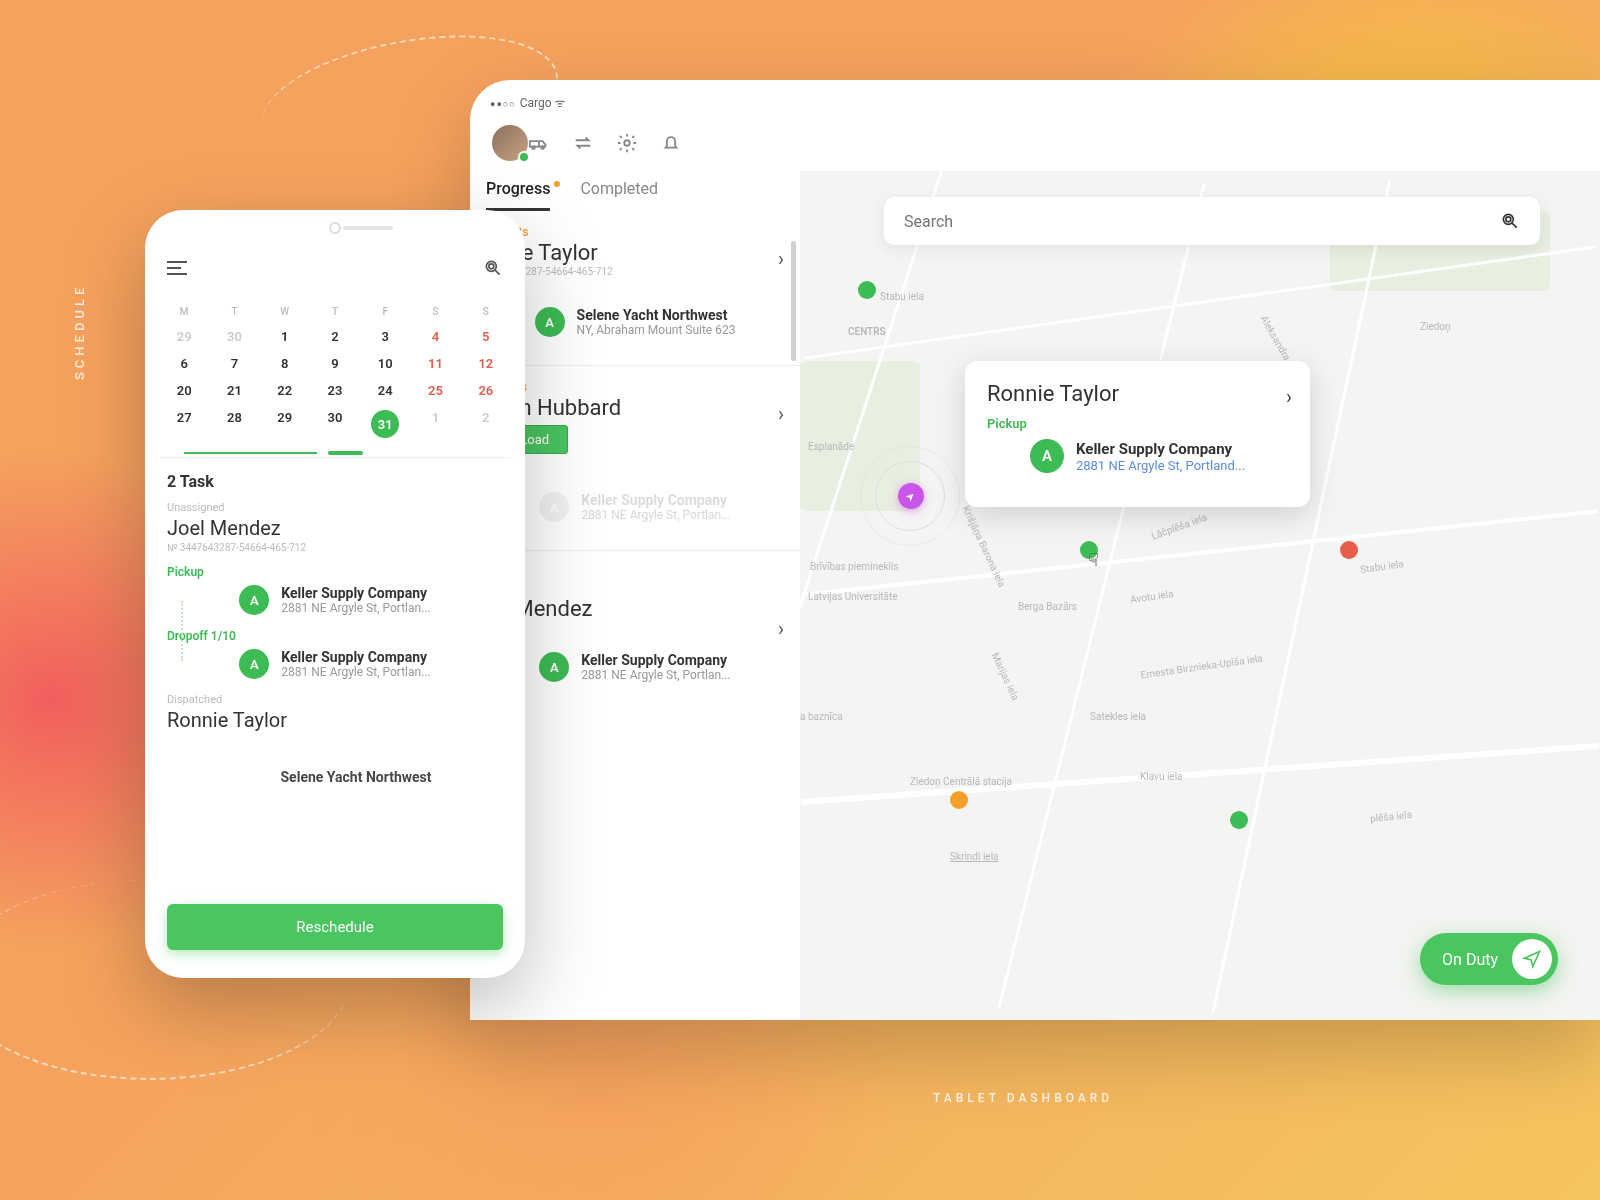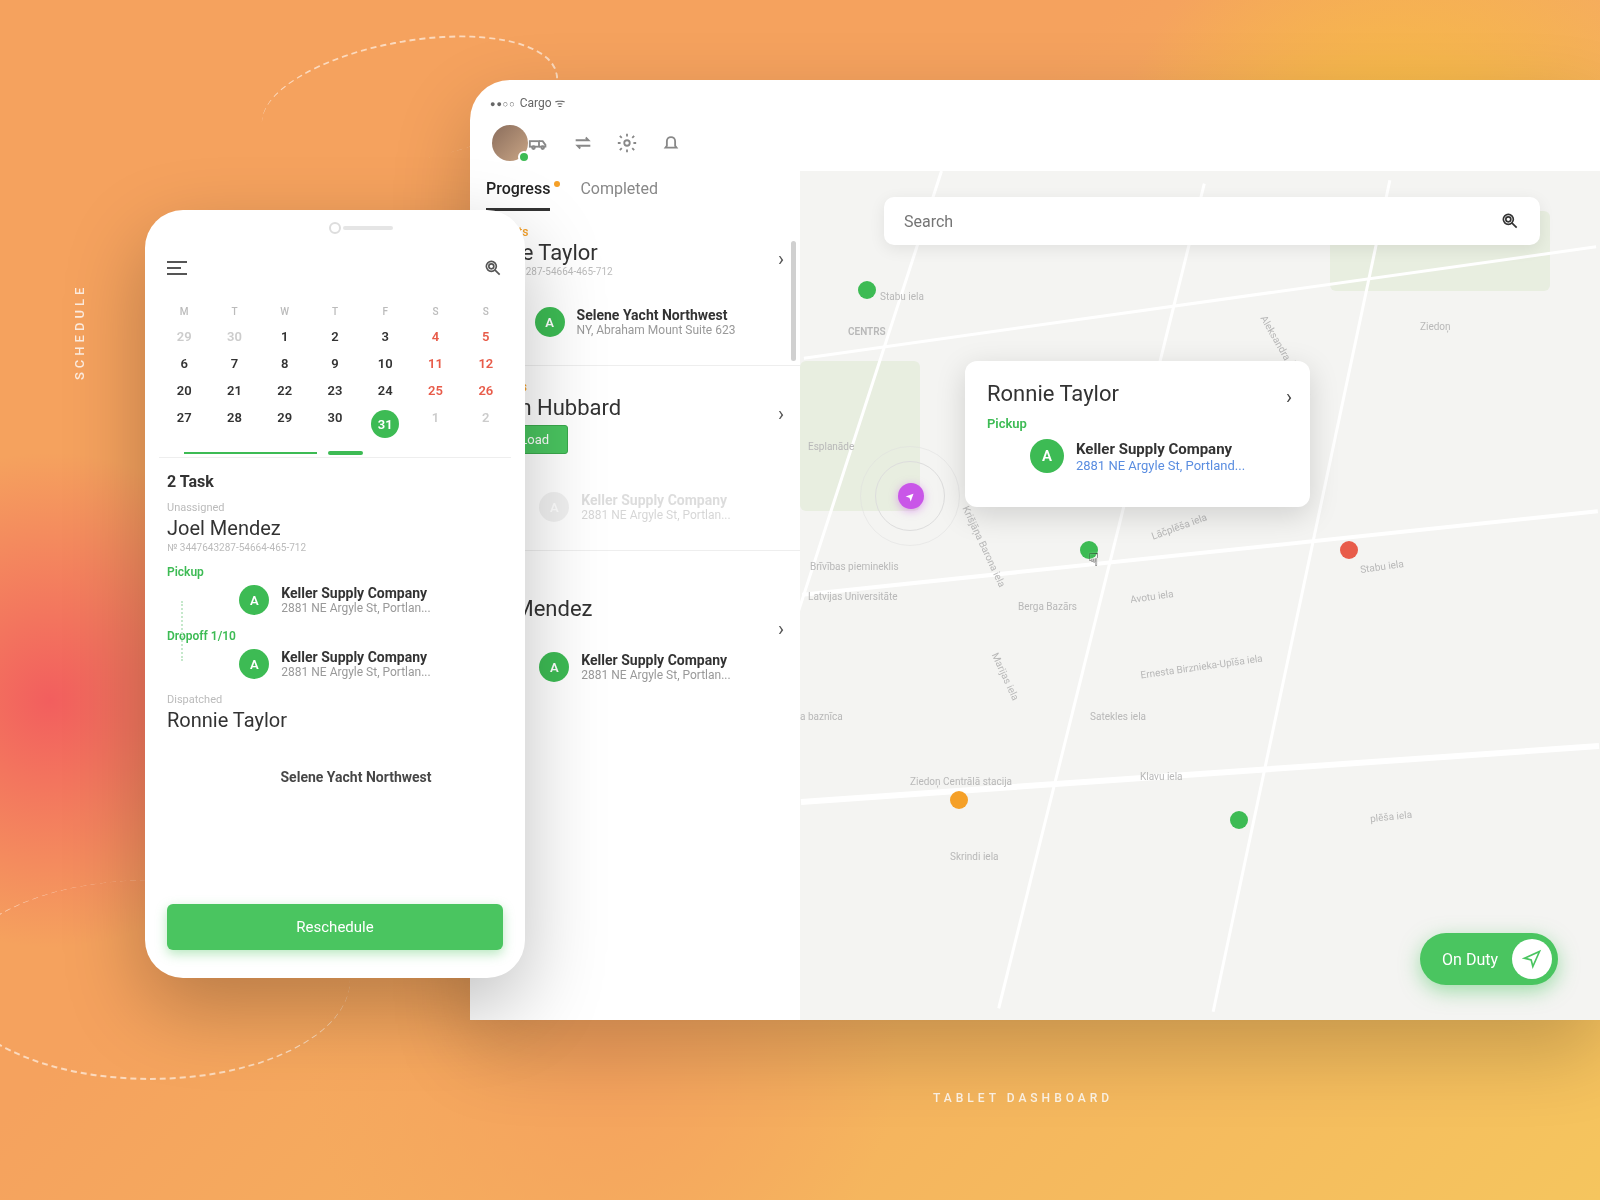--- a/index.html
+++ b/index.html
@@ -357,21 +357,21 @@
         <div class="road-label" style="left:48px;top:155px;font-weight:600;">CENTRS</div>
         <div class="road-label" style="left:8px;top:270px;">Esplanāde</div>
         <div class="road-label" style="left:10px;top:390px;">Brīvības piemineklis</div>
         <div class="road-label" style="left:8px;top:420px;">Latvijas Universitāte</div>
         <div class="road-label" style="left:218px;top:430px;">Berga Bazārs</div>
         <div class="road-label" style="left:330px;top:420px;transform:rotate(-8deg);">Avotu iela</div>
         <div class="road-label" style="left:0px;top:540px;">a baznīca</div>
         <div class="road-label" style="left:290px;top:540px;">Satekles iela</div>
         <div class="road-label" style="left:110px;top:605px;">Ziedoņ Centrālā stacija</div>
         <div class="road-label" style="left:340px;top:600px;">Klavu iela</div>
-        <div class="road-label" style="left:150px;top:680px;">Skrindi iela</div>
+        <div class="road-label" style="left:150px;top:680px;text-decoration:underline;">Skrindi iela</div>
         <div class="road-label" style="left:350px;top:350px;transform:rotate(-20deg);">Lāčplēša iela</div>
         <div class="road-label" style="left:540px;top:40px;transform:rotate(-8deg);">Tylora iela</div>
         <div class="road-label" style="left:620px;top:150px;">Ziedoņ</div>
         <div class="road-label" style="left:440px;top:180px;transform:rotate(60deg);">Aleksandra Čaka iela</div>
         <div class="road-label" style="left:340px;top:490px;transform:rotate(-8deg);">Ernesta Birznieka-Upīša iela</div>
         <div class="road-label" style="left:140px;top:370px;transform:rotate(65deg);">Krišjāņa Barona iela</div>
         <div class="road-label" style="left:180px;top:500px;transform:rotate(65deg);">Marijas iela</div>
         <div class="road-label" style="left:560px;top:390px;transform:rotate(-8deg);">Stabu iela</div>
         <div class="road-label" style="left:570px;top:640px;transform:rotate(-6deg);">plēša iela</div>
       </div>

